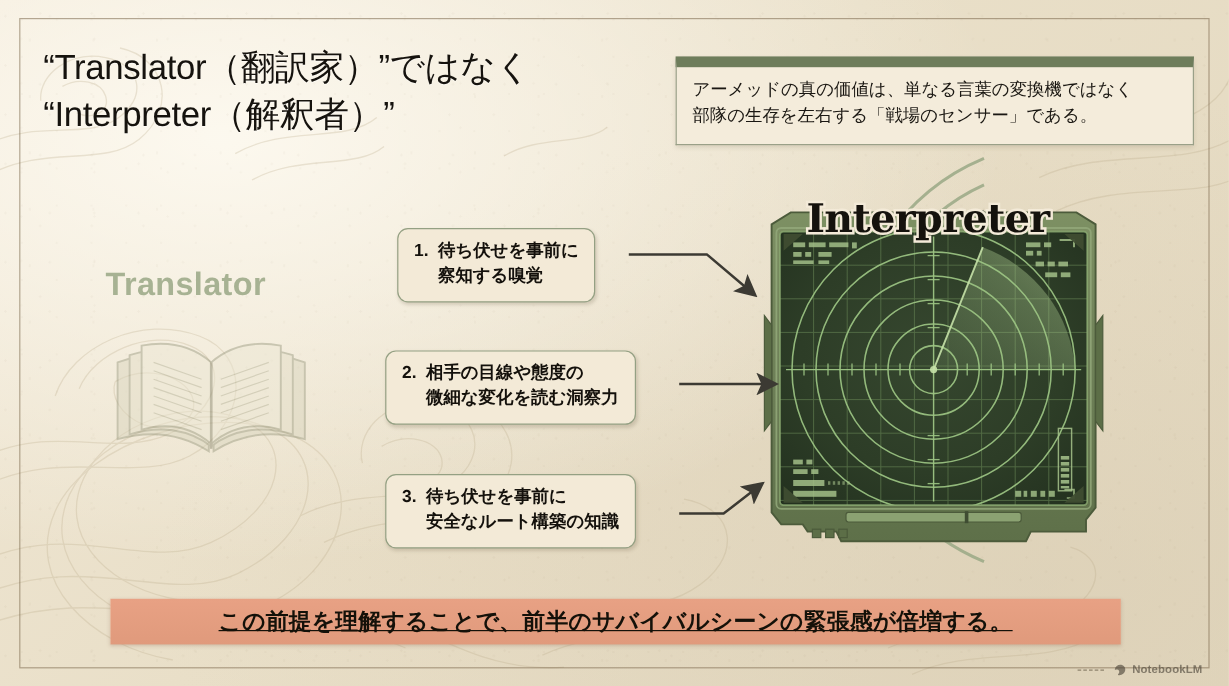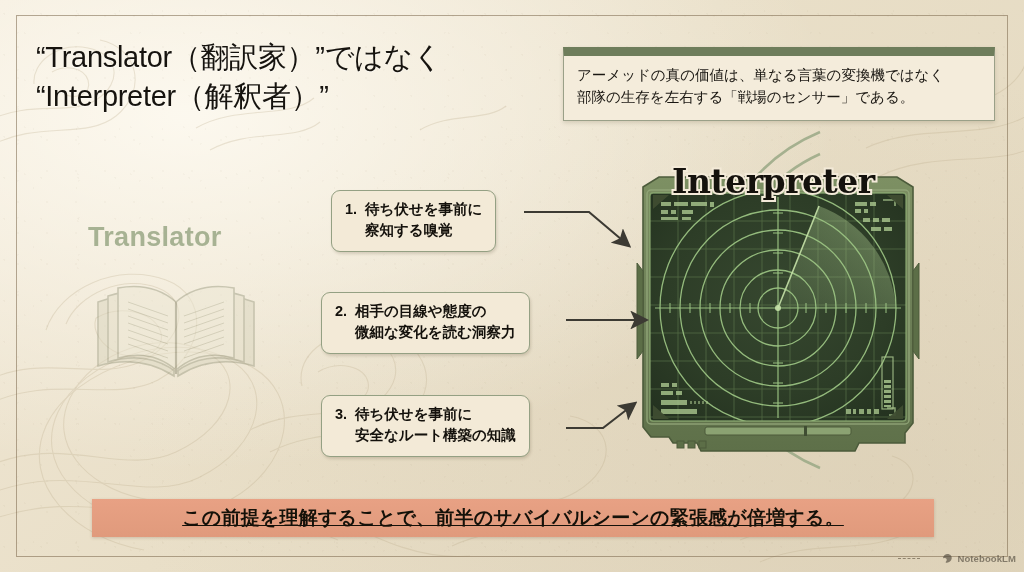--- a/index.html
+++ b/index.html
@@ -167,21 +167,21 @@
     font-weight: 700;
     color: #141109;
     letter-spacing: .2px;
     white-space: nowrap;
     text-decoration: underline;
   }
 
   
   #watermark {
     position: absolute;
-    right: 8px; bottom: 8px;
+    right: 22px; bottom: 8px;
     display: flex;
     align-items: center;
     gap: 4px;
     opacity: .62;
   }
   #watermark .wm-label { font-size: 9.5px; color: #4b4438; font-weight: 600; letter-spacing: .1px; }
   #wm-dashes { position: absolute; right: 104px; bottom: 13px; width: 22px; height: 1px; border-top: 1.5px dashed rgba(90,78,58,.6); }
 </style>
 </head>
 <body>

